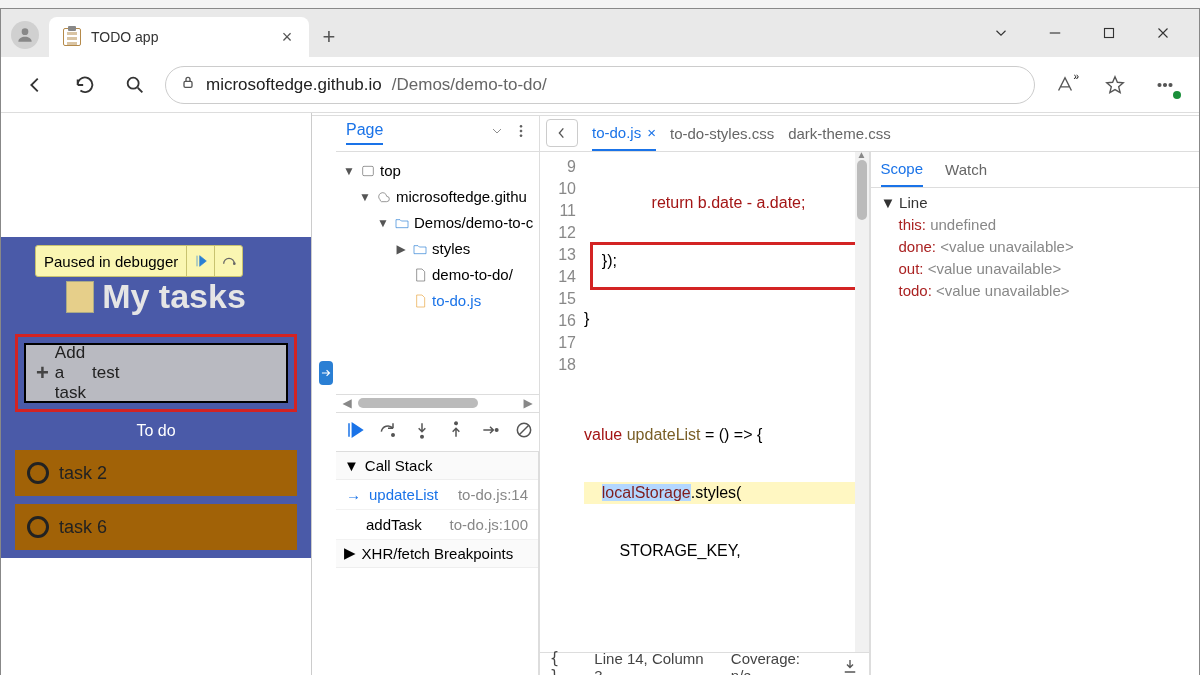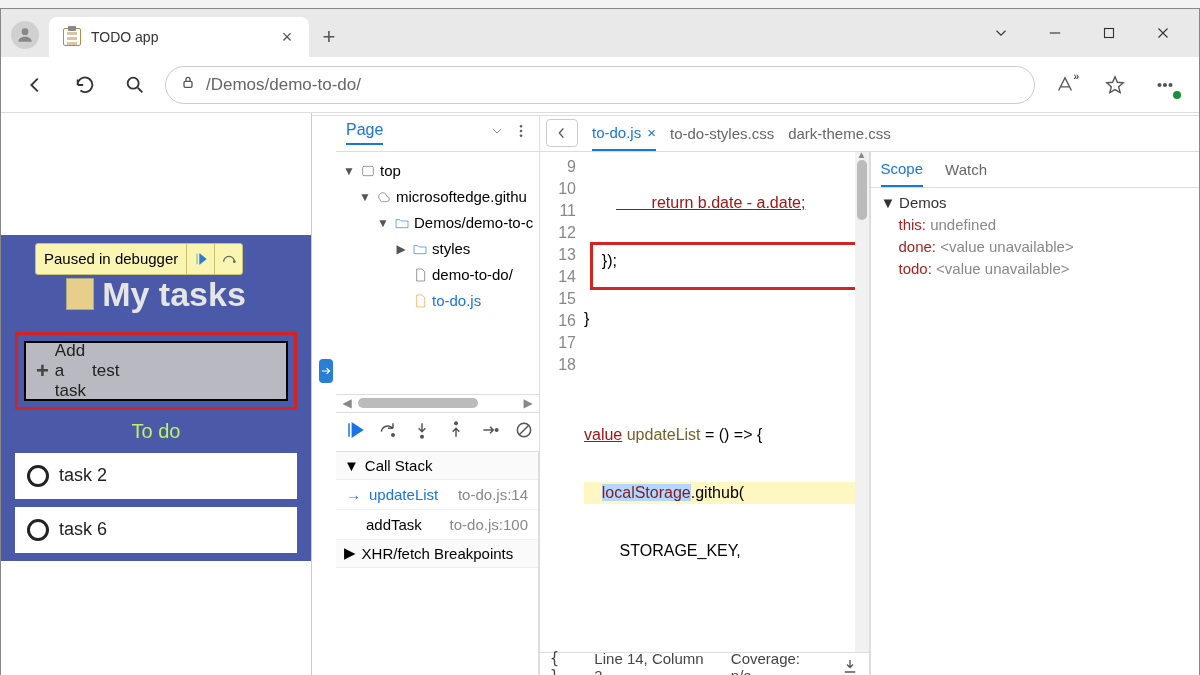--- a/index.html
+++ b/index.html
@@ -42,22 +42,22 @@
 .page-title { display:flex; align-items:center; justify-content:center; gap:8px; margin-top:14px;}
 .page-title .pgicon{width:28px;height:32px;background:#e6cf8a;border:1px solid #aa8;}
 .page-title h1{font-size:34px; font-weight:700; color:#e5e5e5;}
 .add-task-box{margin:18px 14px 10px;border:3px solid #d32323;padding:6px;}
 .add-task{background:#b9bac1;height:60px;border:2px solid #000;display:flex;align-items:center;padding:0 10px;gap:6px;}
 .add-task .plus{font-size:22px;color:#444;font-weight:700;}
 .add-task .lbl{font-size:17px;color:#222;}
 .add-task input{flex:1;border:none;background:transparent;font-size:17px;outline:none;color:#222;}
 .add-task .go{width:24px;height:24px;background:#2a7fd4;border-radius:4px;display:flex;align-items:center;justify-content:center;}
 .add-task .go svg{width:14px;height:14px;fill:#fff;}
-.section-head{text-align:center;font-size:20px;color:#bef264;margin:10px 0;}
-.task{margin:8px 14px;background:#ffffff;height:46px;display:flex;align-items:center;padding:0 12px;gap:10px;}
+.section-head{text-align:center;font-size:16px;color:#ffffff;margin:10px 0;}
+.task{margin:8px 14px;background:#a16207;height:46px;display:flex;align-items:center;padding:0 12px;gap:10px;}
 .task .circ{width:22px;height:22px;border:3px solid #222;border-radius:50%;}
 .task .tn{font-size:18px;color:#222;}
 
 .devtools{flex:1;display:flex;flex-direction:column;background:#fff;border-left:1px solid #ccc;}
 .dt-tabbar{height:44px;border-bottom:1px solid #ddd;display:flex;align-items:center;padding:0 6px;gap:0;}
 .dt-ico{width:38px;height:38px;display:flex;align-items:center;justify-content:center;}
 .dt-ico svg{width:20px;height:20px;stroke:#444;stroke-width:1.6;fill:none;}
 .dt-sep{width:1px;height:26px;background:#ddd;margin:0 4px;}
 .dt-tab-sources{border:3px solid #d32323;display:flex;align-items:center;gap:6px;height:40px;padding:0 10px;font-size:17px;color:#333;}
 .dt-right{margin-left:auto;display:flex;align-items:center;gap:6px;}
@@ -85,21 +85,21 @@
 .ed-tabs .back{width:32px;height:28px;border:1px solid #ccc;border-radius:4px;display:flex;align-items:center;justify-content:center;}
 .ed-tabs .etab{font-size:15px;color:#666;display:flex;align-items:center;gap:6px;height:36px;}
 .ed-tabs .etab.active{color:#1a73e8;border-bottom:2px solid #1a73e8;}
 .code{flex:1;display:flex;font-family:"Cascadia Mono",Consolas,monospace;font-size:16px;overflow:hidden;position:relative;}
 .gutter{width:44px;text-align:right;color:#888;padding:4px 8px 0 0;user-select:none;}
 .gutter div{height:22px;line-height:22px;}
 .codetext{flex:1;padding-top:4px;white-space:pre;}
 .codetext div{height:22px;line-height:22px;}
 .hl-box{position:absolute;border:3px solid #d32323;left:50px;top:90px;width:316px;height:48px;pointer-events:none;}
 .exec-line{background:#fff7c2;}
-.kw{color:#a31515;text-decoration:underline;} .fn{color:#795e26;} .id2{color:#7f1d1d;} .sel-t{background:#b3d7ff;}
+.kw{color:#a31515;} .fn{color:#795e26;} .id2{color:#7f1d1d;} .sel-t{background:#b3d7ff;}
 .vscroll{position:absolute;right:0;top:0;bottom:0;width:14px;background:#f1f1f1;}
 .vscroll .tr{width:14px;height:6px;display:flex;align-items:center;justify-content:center;color:#888;font-size:10px;}
 .vscroll .th{width:10px;background:#bbb;border-radius:6px;margin:2px auto;height:60px;}
 
 .ed-status{height:30px;border-top:1px solid #ddd;display:flex;align-items:center;padding:0 10px;font-size:15px;color:#444;gap:18px;}
 .ed-status .br{font-family:monospace;}
 .ed-status .dl{margin-left:auto;}
 
 .dbg-controls{height:40px;border-bottom:1px solid #ddd;display:flex;align-items:center;padding:0 8px;gap:14px;}
 .dbg-controls svg{width:20px;height:20px;stroke:#555;stroke-width:1.8;fill:none;}
@@ -185,20 +185,21 @@
         <svg viewBox="0 0 24 24">
           <circle cx="10" cy="10" r="6"></circle>
           <path d="M15 15l5 5"></path>
         </svg>
       </div>
     <div class="addr">
       <span class="lock"><svg viewBox="0 0 24 24">
             <rect x="6" y="11" width="12" height="9" rx="2"></rect>
             <path d="M9 11V8a3 3 0 0 1 6 0v3"></path>
           </svg></span>
+      <span class="host">microsoftedge.github.io</span>
         <span>/Demos/demo-to-do/</span>
     </div>
     <div class="rbtn">
         <svg viewBox="0 0 24 24">
           <path d="M5 18l7-14 7 14M7 14h10"></path>
         </svg>
         <span style="position:absolute;right:6px;top:6px;font-size:10px;">»</span>
       </div>
     <div class="rbtn">
         <svg viewBox="0 0 24 24">
@@ -493,21 +494,21 @@
                     <div>16</div>
                     <div>17</div>
                     <div>18</div>
                 </div>
                 <div class="codetext">
                   <div><span class="kw" style="padding-left:32px">        return b.date - a.date;</span></div>
                   <div>    });</div>
                   <div>}</div>
                   <div></div>
                   <div><span class="kw">value</span><span class="fn"> updateList</span><span> = () =&gt; {</span></div>
-                  <div class="exec-line"><span>    </span><span class="sel-t id2">localStorage</span><span>.github(</span></div>
+                  <div class="exec-line"><span>    </span><span class="sel-t id2">localStorage</span><span>.styles(</span></div>
                   <div>        STORAGE_KEY,</div>
                   
                   
                   
                 </div>
                 <div class="hl-box"></div>
                 <div class="vscroll">
                     <div class="tr">▲</div>
                     <div class="th"></div>
                   </div>
@@ -520,23 +521,24 @@
                       <path d="M12 4v10m-4-4 4 4 4-4M5 20h14"></path>
                     </svg></span>
               </div>
             </div>
             <div class="dpr" style="width:300px;border-left:1px solid #ddd">
               <div class="tabs">
                 <span class="t active">Scope</span>
                 <span class="t">Watch</span>
               </div>
               <div class="vars">
-                <div class="hdr">▼ <span>Demos</span></div>
+                <div class="hdr">▼ <span>Line</span></div>
                 <div style="padding-left:18px"><span class="vn">this:</span> <span class="vu">undefined</span></div>
                 <div style="padding-left:18px"><span class="vn">done:</span> <span class="vv">&lt;value unavailable&gt;</span></div>
+                <div style="padding-left:18px"><span class="vn">out:</span> <span class="vv">&lt;value unavailable&gt;</span></div>
                 <div style="padding-left:18px"><span class="vn">todo:</span> <span class="vv">&lt;value unavailable&gt;</span></div>
               </div>
             </div>
           </div>
         </div>
       </div>
 
       <div class="drawer">
         <span class="dtab">Console</span>
         <span class="dtab active">Issues</span>

